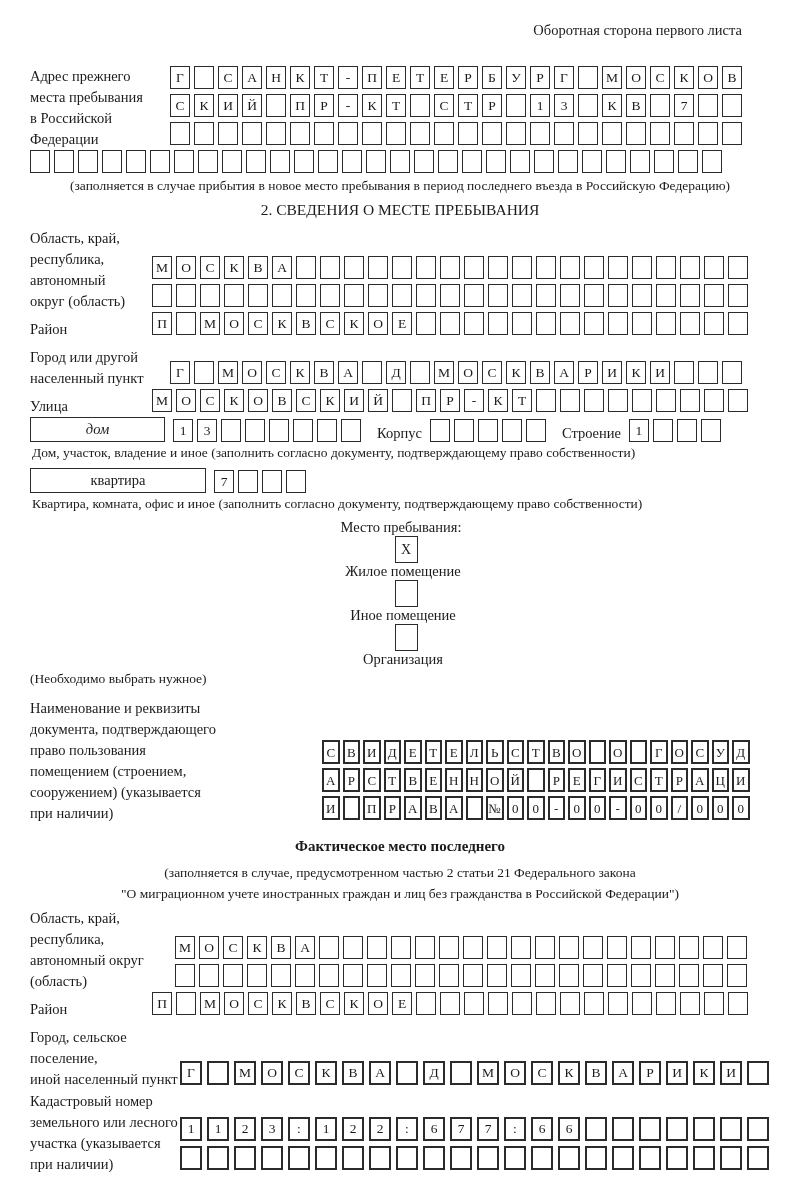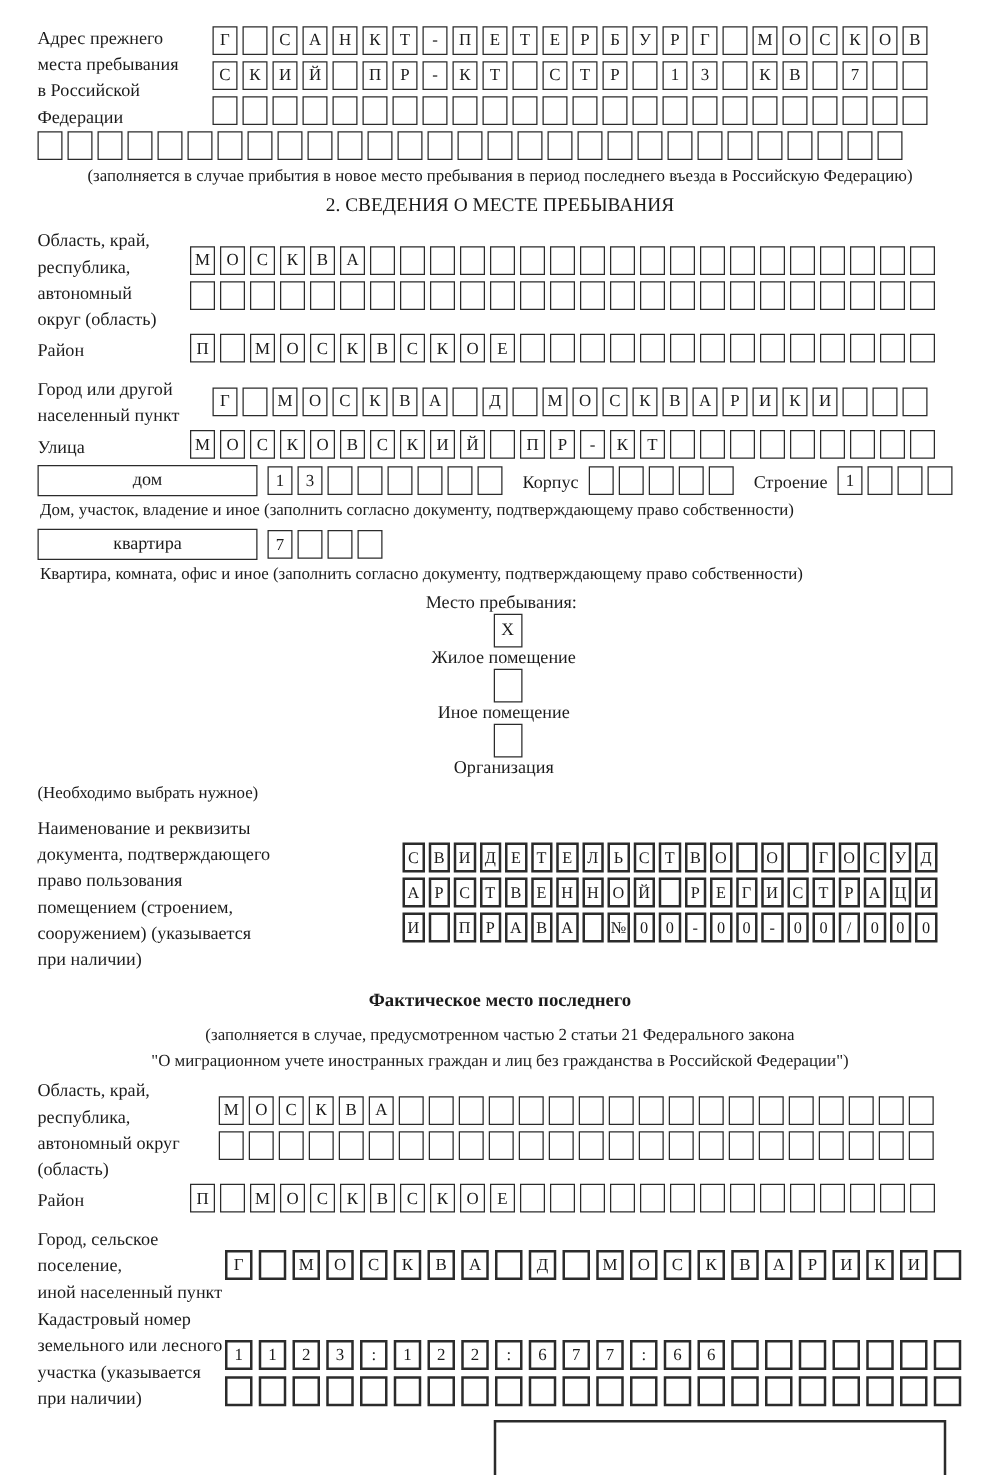--- a/index.html
+++ b/index.html
@@ -3,21 +3,21 @@
 <meta charset="utf-8">
 <style>
   html,body{margin:0;padding:0;background:#ffffff;}
   body{
     width:800px;height:1180px;overflow:hidden;
     font-family:"Liberation Serif","DejaVu Serif",serif;
     color:#1b1b1b;
   }
   .page{padding:20px 30px 0 30px;width:740px;}
   .header-note{text-align:right;font-size:14.5px;margin:2px 28px 26px 0;}
-  .frow{display:flex;align-items:center;}
+  .frow{display:flex;align-items:flex-end;}
   .flabel{font-size:14.5px;line-height:21px;white-space:pre-line;flex:none;padding-top:1px;}
   .w120{width:122px;}
   .w140{width:140px;}
   .w145{width:145px;}
   .w150{width:150px;}
   .w290{width:292px;}
   .cellcol{display:flex;flex-direction:column;}
   .cellrow{display:flex;flex:none;margin-bottom:5px;}
   .cell{
     flex:none;box-sizing:border-box;
@@ -28,21 +28,21 @@
   }
   .tight .cell{width:17.5px;height:24px;margin-right:3px;border-width:2px;font-size:13px;}
   .wide .cell{width:22px;height:24px;margin-right:5px;border-width:2px;}
   .caption{font-size:13.5px;margin:1px 0 7px 2px;}
   .center{text-align:center;margin-left:0;}
   .section-title{font-size:15.5px;font-weight:normal;text-align:center;margin:6px 0 8px 0;}
   .labelbox{
     flex:none;box-sizing:border-box;height:25px;border:1.8px solid #2b2b2b;
     display:flex;align-items:center;justify-content:center;font-size:14.5px;
   }
-  .wb165{width:176px;margin-right:8px;}
+  .wb165{width:135px;margin-right:8px;font-style:italic;}
   .wb195{width:176px;margin-right:8px;}
   .inline-label{font-size:14.5px;padding:3px 8px 0 12px;flex:none;}
   .house-row .cellrow,.apt-row .cellrow{margin-bottom:0;}
   .house-row,.apt-row{margin-bottom:3px;}
   .staytype{align-items:center;margin:6px 0 2px 2px;font-size:14.5px;flex-direction:column;}
   .staytype .opt-label{padding:0 4px 0 8px;}
   .checkbox{
     flex:none;box-sizing:border-box;width:23px;height:27px;margin-left:10px;
     border:1.8px solid #2b2b2b;display:flex;align-items:center;justify-content:center;
     font-size:14px;
@@ -59,20 +59,21 @@
   .stamp-box{
     box-sizing:border-box;width:362px;height:170px;margin-left:365px;
     border:2px solid #2b2b2b;background:#fff;
   }
 </style>
 </head>
 <body>
 
 <div class="page">
 
+  <div class="header-note">Оборотная сторона первого листа</div>
 
   <div class="frow">
     <div class="flabel w140">Адрес прежнего
 места пребывания
 в Российской
 Федерации</div>
     <div class="cellcol">
       <div class="cellrow">
           <div class="cell">Г</div>
           <div class="cell"></div>

